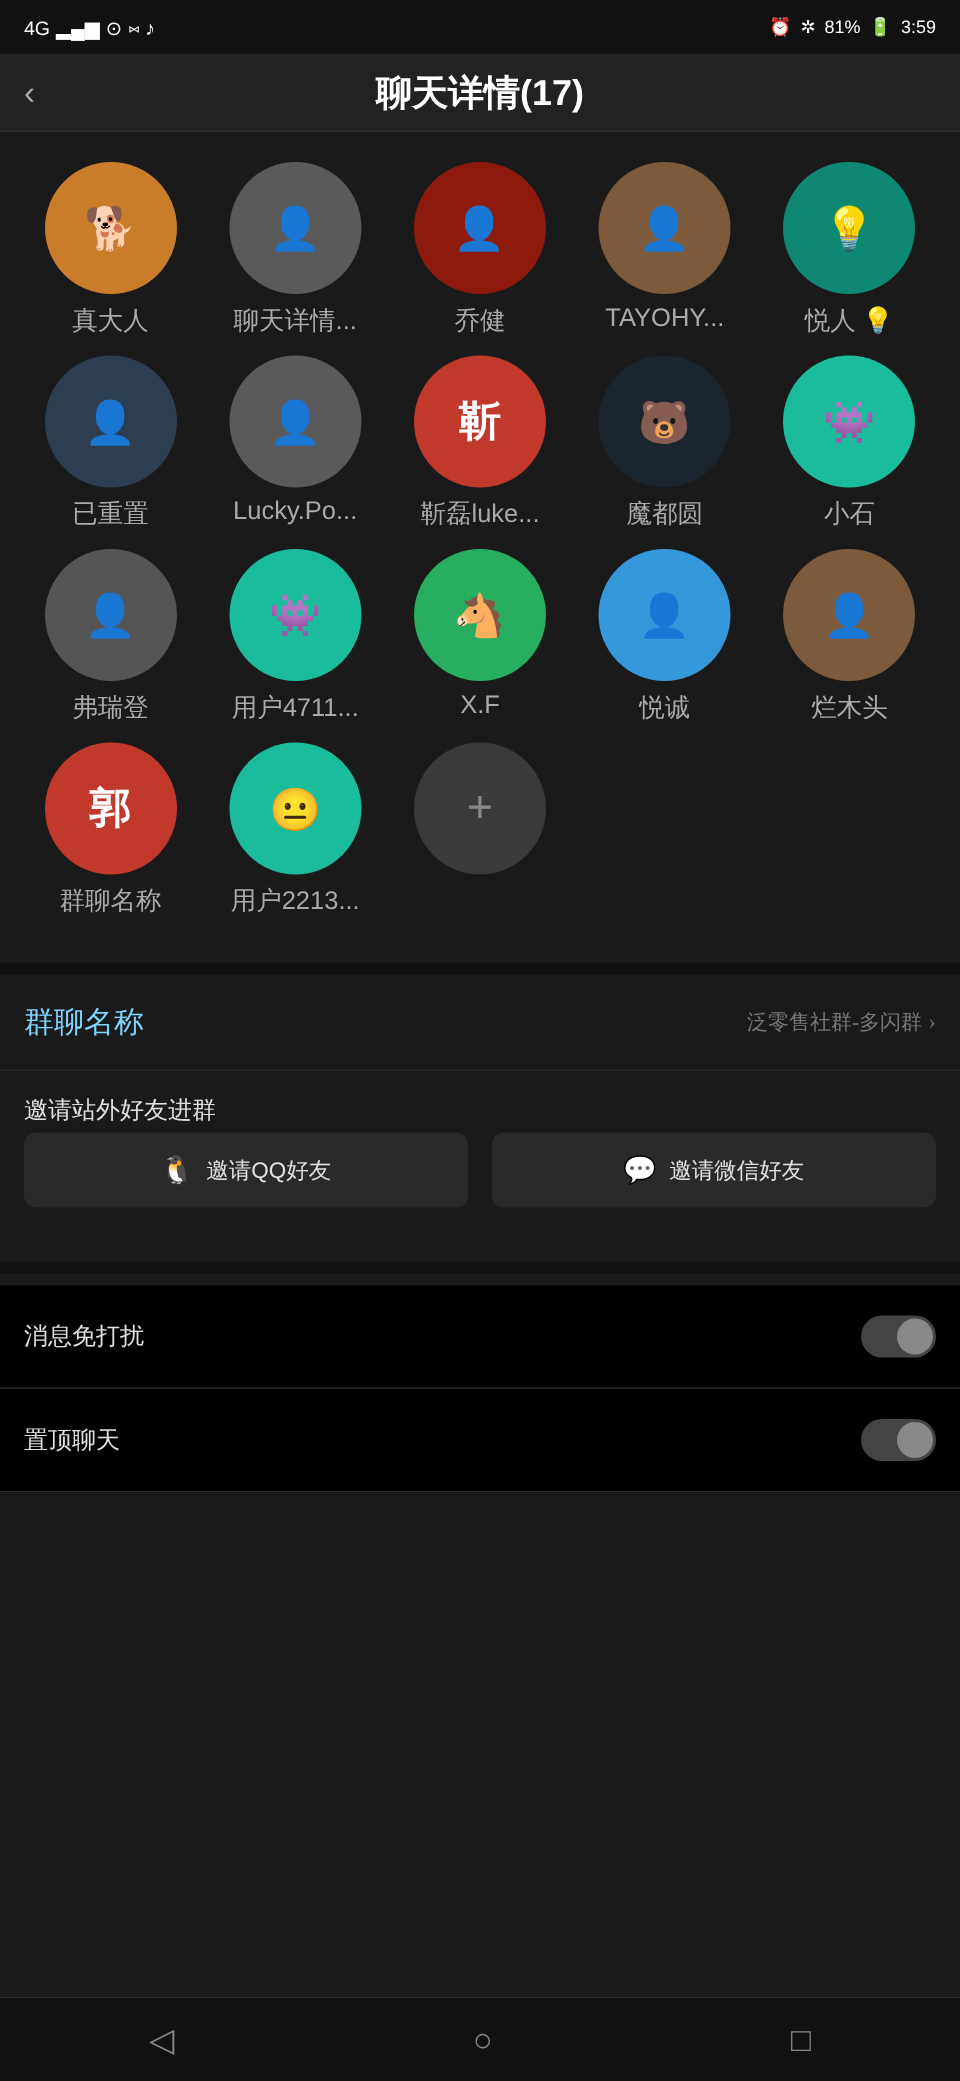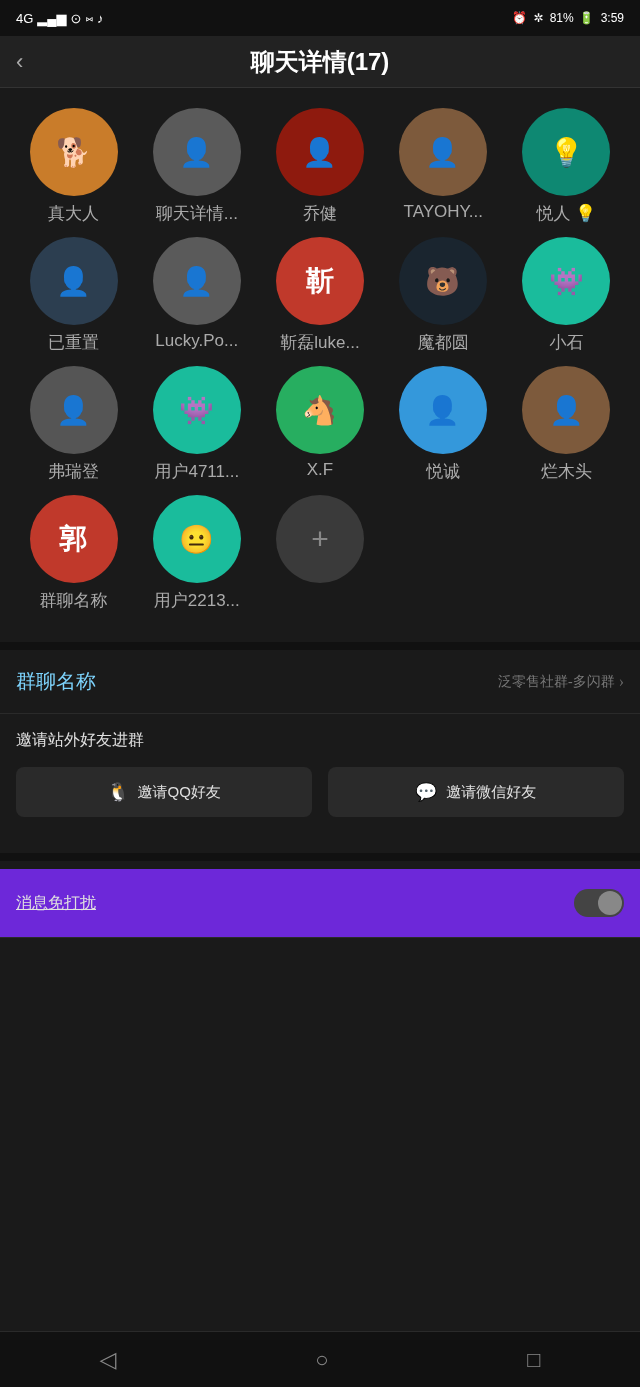--- a/index.html
+++ b/index.html
@@ -137,21 +137,21 @@
     }
 
     
     .invite-section {
       padding: 16px;
       background: #1a1a1a;
     }
     .invite-title {
       font-size: 16px;
       color: #e0e0e0;
-      margin-bottom: 16px;
+      margin-bottom: 4px;
     }
     .invite-buttons {
       display: flex;
       gap: 16px;
     }
     .invite-btn {
       flex: 1;
       height: 50px;
       background: #2a2a2a;
       border-radius: 8px;
@@ -163,23 +163,22 @@
       color: #e0e0e0;
       cursor: pointer;
       border: none;
     }
     .invite-btn-icon {
       font-size: 18px;
     }
 
     
     .toggle-section {
-      background: #6d28d9;
+      background: #000000;
       margin-top: 8px;
-      text-decoration: underline;
     }
     .toggle-row {
       display: flex;
       align-items: center;
       justify-content: space-between;
       padding: 20px 16px;
       border-bottom: 1px solid #2a2a2a;
     }
     .toggle-label {
       font-size: 16px;
@@ -356,20 +355,26 @@
 
 <div class="divider"></div>
 
 <div class="toggle-section">
   <div class="toggle-row">
     <span class="toggle-label">消息免打扰</span>
     <div class="toggle">
       <div class="toggle-knob"></div>
     </div>
   </div>
+  <div class="toggle-row">
+    <span class="toggle-label">置顶聊天</span>
+    <div class="toggle">
+      <div class="toggle-knob"></div>
+    </div>
+  </div>
 </div>
 
 <div style="height: 100px;"></div>
 
 <div class="bottom-nav">
   <div class="nav-btn">
     <span>◁</span>
   </div>
   <div class="nav-btn">
     <span>○</span>

